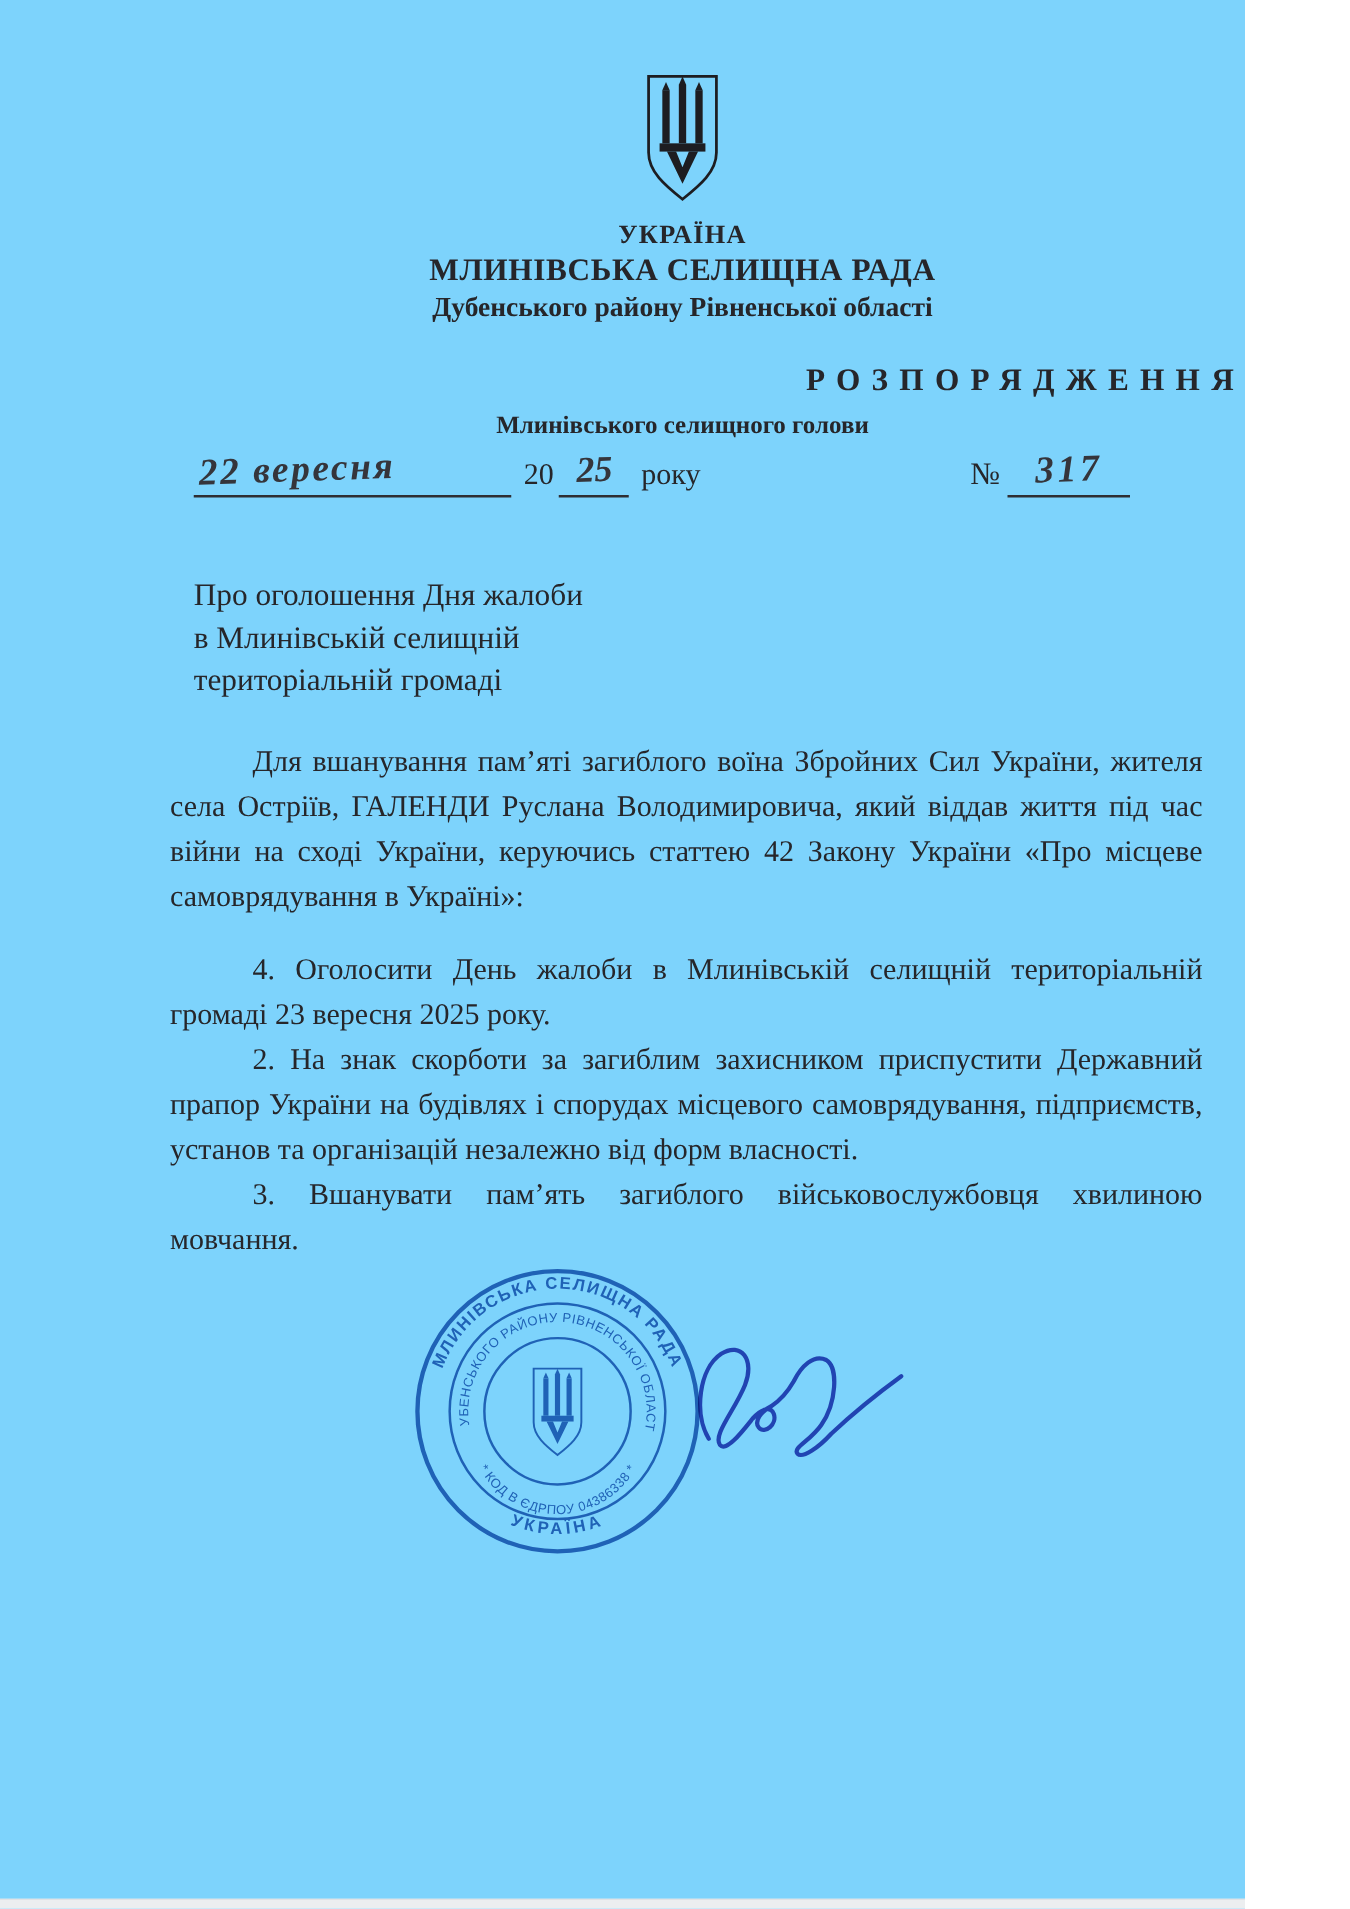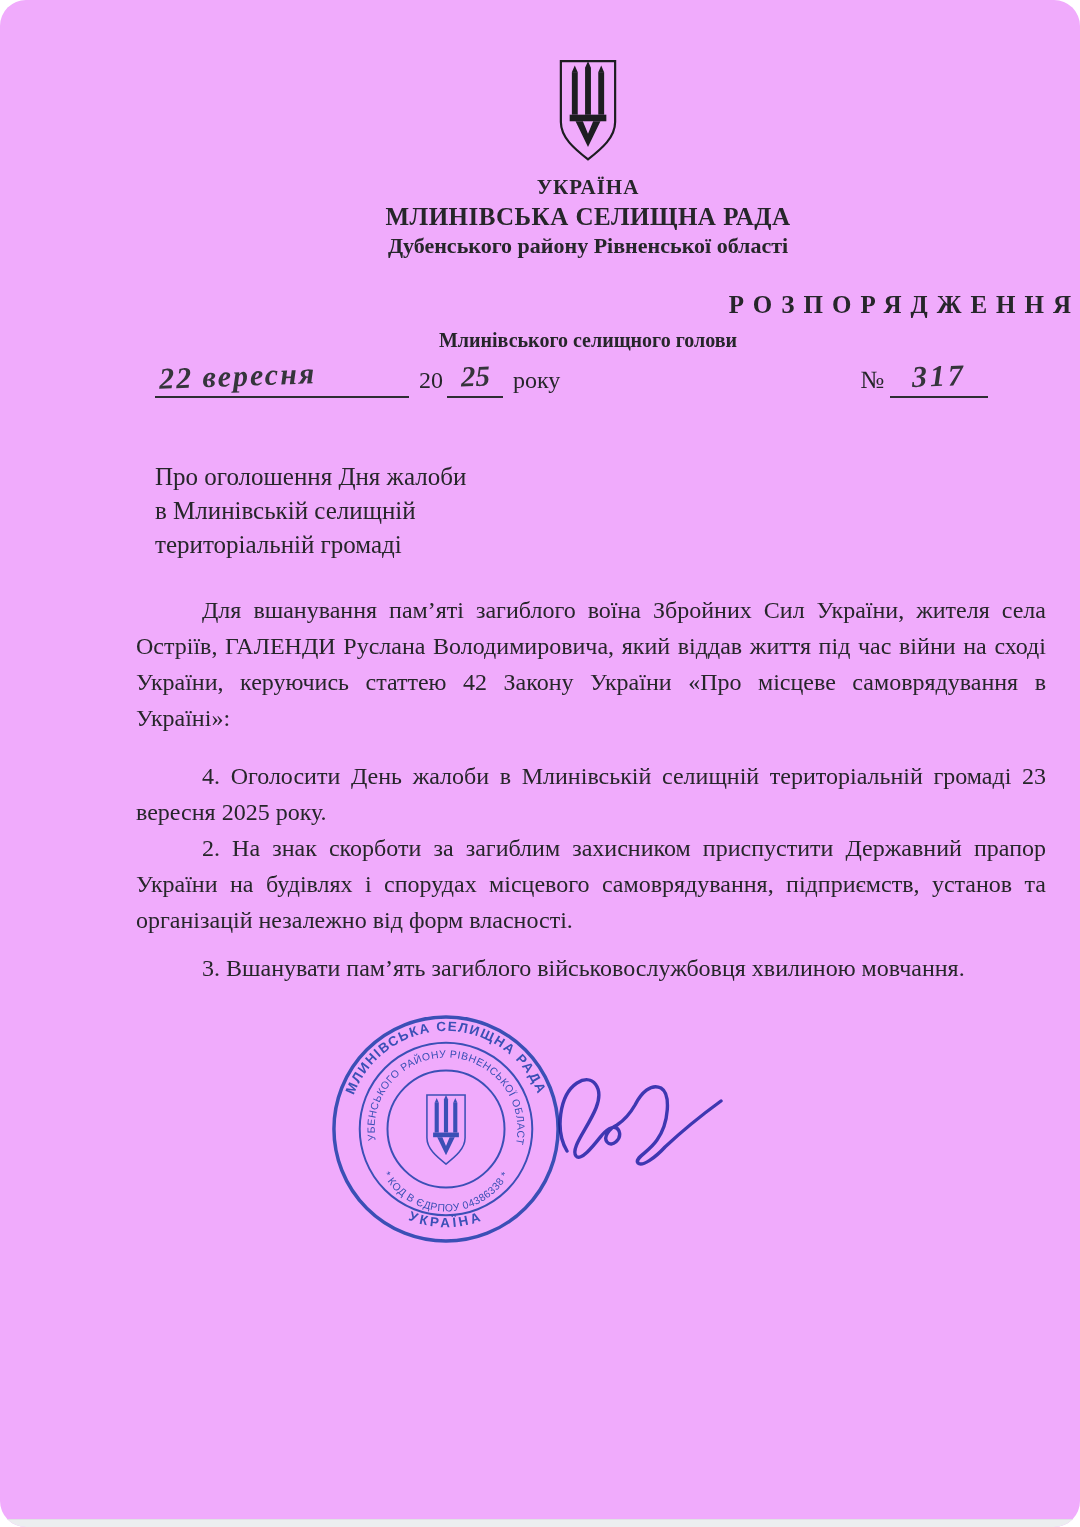--- a/index.html
+++ b/index.html
@@ -1,23 +1,22 @@
 <!DOCTYPE html>
 <html lang="uk"><head>
 <meta charset="utf-8">
 <style>
   html,body{margin:0;padding:0;background:#ffffff;}
   .page{
     position:relative;
-    width:1080px;height:1527px;
-    background:#f0abfc;
+    width:996px;height:1527px;
+    background:#7dd3fc;
     font-family:"Liberation Serif","DejaVu Serif",serif;
     color:#26262a;
     overflow:hidden;
-    border-radius:26px;
   }
   .page::after{
     content:'';position:absolute;left:0;right:0;bottom:0;height:7px;
     background:#eceef0;border-top:1px solid #e1e2e5;
   }
   
   .header{
     position:absolute;top:56px;left:0;right:0;
     padding-left:96px;            
     text-align:center;
@@ -54,21 +53,21 @@
     font-size:25px;line-height:34px;
   }
   
   .body-text{
     position:absolute;top:592px;left:136px;right:34px;
     font-size:24px;line-height:36px;text-align:justify;
   }
   .body-text p{margin:0;text-indent:66px;}
   .body-text p.item-1{margin-top:22px;}
   .body-text p.item-2{}
-  .body-text p.item-3{margin-top:12px;}
+  .body-text p.item-3{margin-top:0;}
   
   .sign-row{
     position:absolute;top:1108px;left:155px;right:100px;
     display:flex;justify-content:space-between;
     font-size:23.5px;line-height:30px;
   }
   .stamp{
     position:absolute;left:327px;top:1010px;
     mix-blend-mode:multiply;opacity:.93;
   }

